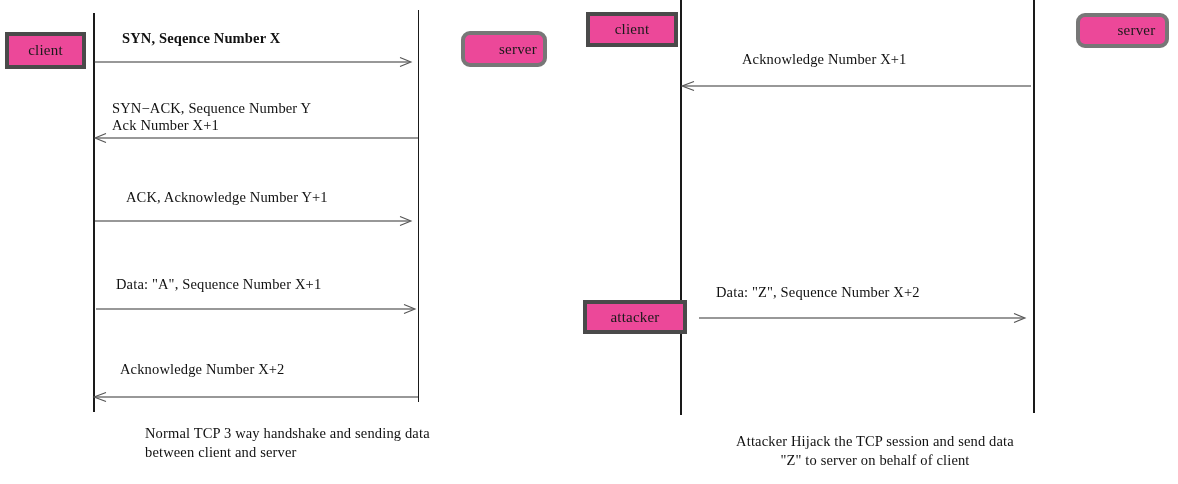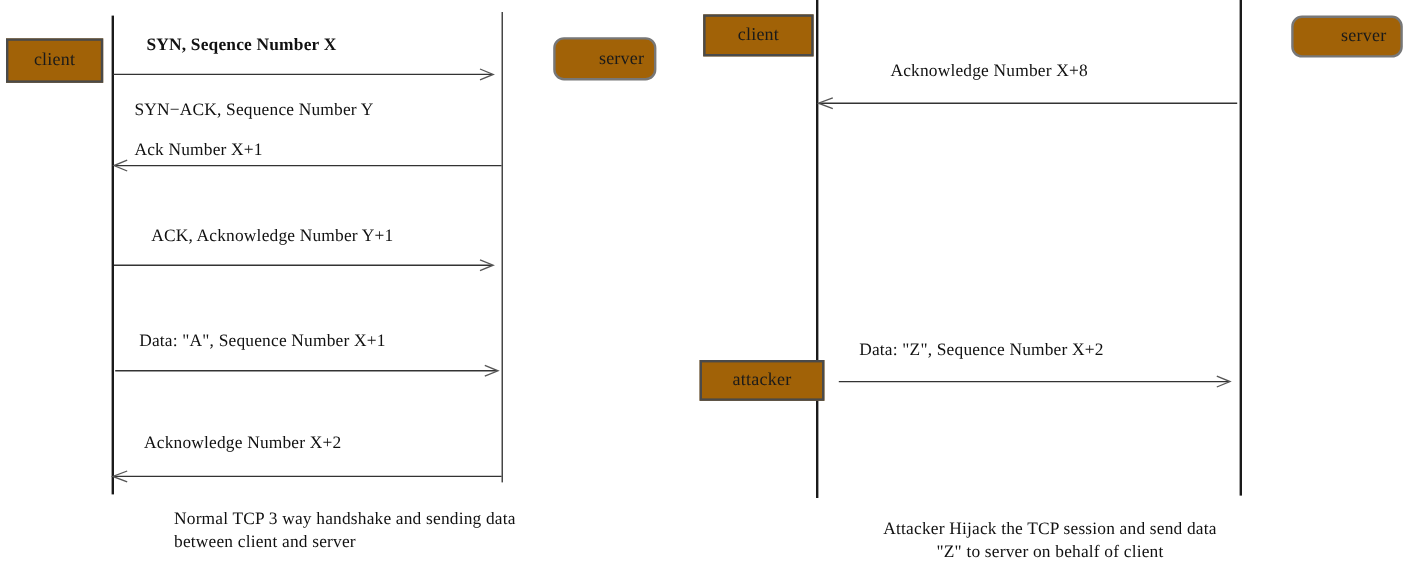--- a/index.html
+++ b/index.html
@@ -13,22 +13,22 @@
     height: 484px;
     background: #ffffff;
     font-family: "Liberation Serif", "DejaVu Serif", serif;
     overflow: hidden;
   }
 
   
   .actor-box {
     position: absolute;
     box-sizing: border-box;
-    border: 2px solid #3b82f6;
-    background: #a16207;
+    border: 4px solid #3b82f6;
+    background: #ec4899;
     display: flex;
     align-items: center;
     justify-content: center;
     font-size: 15px;
     color: #1a1a1a;
     letter-spacing: 0.2px;
   }
   .actor-box.rounded {
     border-radius: 9px;
     border-color: #777777;
@@ -92,21 +92,21 @@
   <div class="lifeline" style="left:418px; top:10px; height:392px;"></div>
 
   <div class="msg-label" style="left:122px; top:30px;font-weight:bold;">SYN, Seqence Number X</div>
   <div class="arrow" style="left:94px; top:56px; width:318px;">
     <svg width="318" height="12" viewBox="0 0 318 12">
       <line x1="0" y1="6" x2="316" y2="6" stroke="#333333" stroke-width="1.2"></line>
       <polyline points="306,1.5 317,6 306,10.5" fill="none" stroke="#555555" stroke-width="1.1"></polyline>
     </svg>
   </div>
 
-  <div class="msg-label" style="left:112px; top:84px;text-align:center;">SYN−ACK, Sequence Number Y</div>
+  <div class="msg-label" style="left:112px; top:100px;text-align:center;">SYN−ACK, Sequence Number Y</div>
   <div class="msg-label" style="left:112px; top:117px;">Ack Number X+1</div>
   <div class="arrow" style="left:94px; top:132px; width:324px;">
     <svg width="324" height="12" viewBox="0 0 324 12">
       <line x1="2" y1="6" x2="324" y2="6" stroke="#333333" stroke-width="1.2"></line>
       <polyline points="12,1.5 1,6 12,10.5" fill="none" stroke="#555555" stroke-width="1.1"></polyline>
     </svg>
   </div>
 
   <div class="msg-label" style="left:126px; top:189px;">ACK, Acknowledge Number Y+1</div>
   <div class="arrow" style="left:95px; top:215px; width:317px;">
@@ -144,21 +144,21 @@
   <div class="actor-box sharp" style="left:583px; top:300px; width:104px; height:34px;">
     <span>attacker</span>
   </div>
 
   <div class="actor-box rounded" style="left:1076px; top:13px; width:93px; height:35px;">
     <span>server</span>
   </div>
 
   <div class="lifeline thick" style="left:1033px; top:0px; height:413px;"></div>
 
-  <div class="msg-label" style="left:742px; top:51px;">Acknowledge Number X+8</div>
+  <div class="msg-label" style="left:742px; top:51px;">Acknowledge Number X+1</div>
   <div class="arrow" style="left:681px; top:80px; width:350px;">
     <svg width="350" height="12" viewBox="0 0 350 12">
       <line x1="2" y1="6" x2="350" y2="6" stroke="#333333" stroke-width="1.2"></line>
       <polyline points="13,1.5 1,6 13,10.5" fill="none" stroke="#555555" stroke-width="1.1"></polyline>
     </svg>
   </div>
 
   <div class="msg-label" style="left:716px; top:284px;">Data: "Z", Sequence Number X+2</div>
   <div class="arrow" style="left:699px; top:312px; width:327px;">
     <svg width="327" height="12" viewBox="0 0 327 12">

